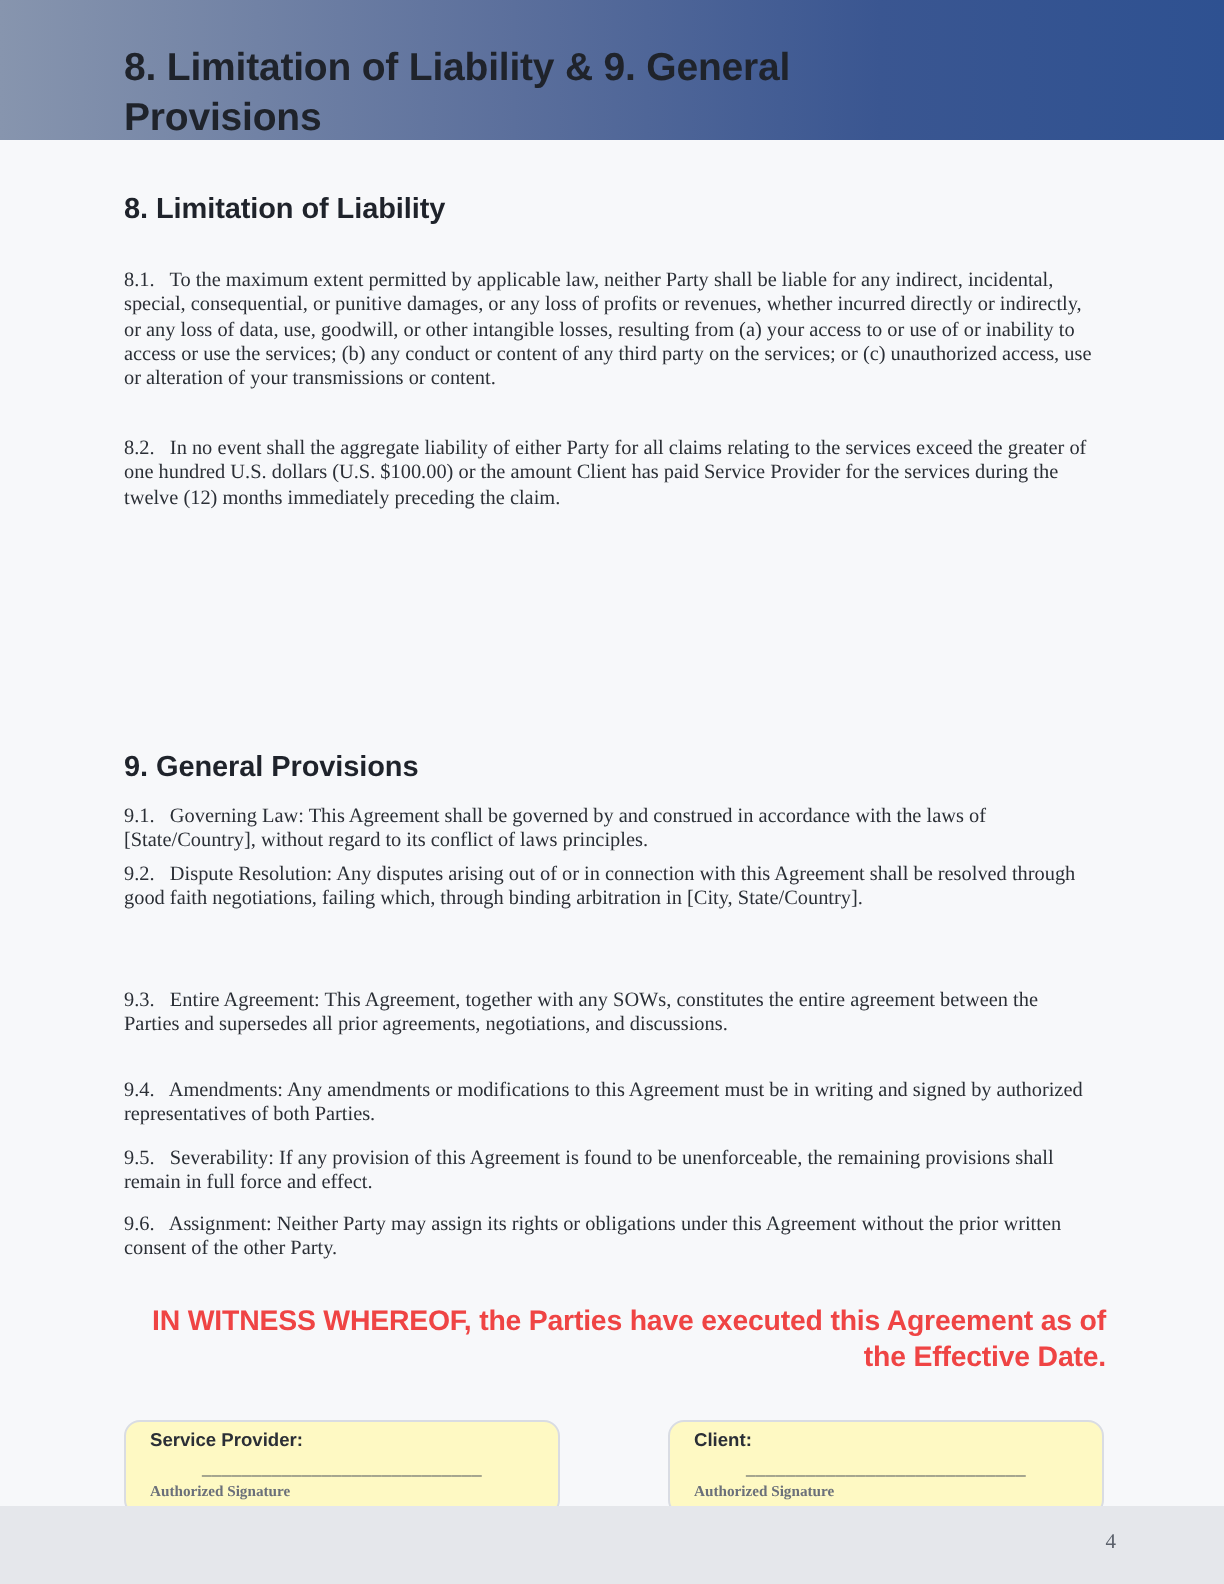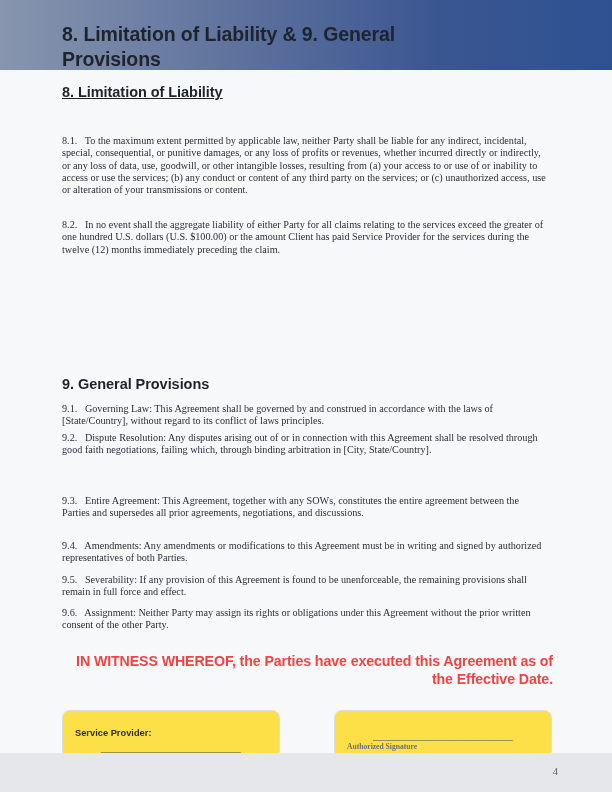--- a/index.html
+++ b/index.html
@@ -95,22 +95,22 @@
     height: 60px;
   }
   .sig-box {
     position: absolute;
     top: 0;
     width: 218px;
     height: 48px;
     box-sizing: border-box;
     border: 1px solid #d9dce3;
     border-radius: 8px;
-    background: #fde047;
-    padding: 16px 12px 0 12px;
+    background: #fef9c3;
+    padding: 3px 12px 0 12px;
   }
   #sig-box-provider { left: 0; }
   #sig-box-client { left: 272px; }
 
   .sig-party {
     font-family: "Liberation Sans", sans-serif;
     font-weight: bold;
     font-size: 9.3px;
     line-height: 12px;
     color: #2b2f36;
@@ -156,21 +156,21 @@
 </style>
 </head>
 <body>
 
 <div id="page-header">
   <div id="header-title">8. Limitation of Liability &amp; 9. General Provisions</div>
 </div>
 
 <div id="doc-body">
 
-  <h2 class="section-heading content-col" style="top:13px;text-decoration:underline;">8. Limitation of Liability</h2>
+  <h2 class="section-heading content-col" style="top:26px;">8. Limitation of Liability</h2>
 
   <p class="clause content-col" style="top:65px;">
     <span class="num">8.1.</span><span class="num">&nbsp;&nbsp; </span><span>To the maximum extent permitted by applicable law, neither Party shall be liable for any indirect, incidental, special, consequential, or punitive damages, or any loss of profits or revenues, whether incurred directly or indirectly, or any loss of data, use, goodwill, or other intangible losses, resulting from (a) your access to or use of or inability to access or use the services; (b) any conduct or content of any third party on the services; or (c) unauthorized access, use or alteration of your transmissions or content.</span>
   </p>
 
   <p class="clause content-col" style="top:149px;">
     <span class="num">8.2.</span><span class="num">&nbsp;&nbsp; </span><span>In no event shall the aggregate liability of either Party for all claims relating to the services exceed the greater of one hundred U.S. dollars (U.S. $100.00) or the amount Client has paid Service Provider for the services during the twelve (12) months immediately preceding the claim.</span>
   </p>
 
   <h2 class="section-heading content-col" style="top:305px;">9. General Provisions</h2>
@@ -203,20 +203,21 @@
 
   <div id="signature-row">
 
     <div class="sig-box" id="sig-box-provider">
       <div class="sig-party">Service Provider:</div>
       <div class="sig-line">____________________________</div>
       <div class="sig-caption">Authorized Signature</div>
     </div>
 
     <div class="sig-box" id="sig-box-client">
+      <div class="sig-party">Client:</div>
       <div class="sig-line">____________________________</div>
       <div class="sig-caption">Authorized Signature</div>
     </div>
 
   </div>
 </div>
 
 <div id="page-footer">
   <div id="page-number">4</div>
 </div>

